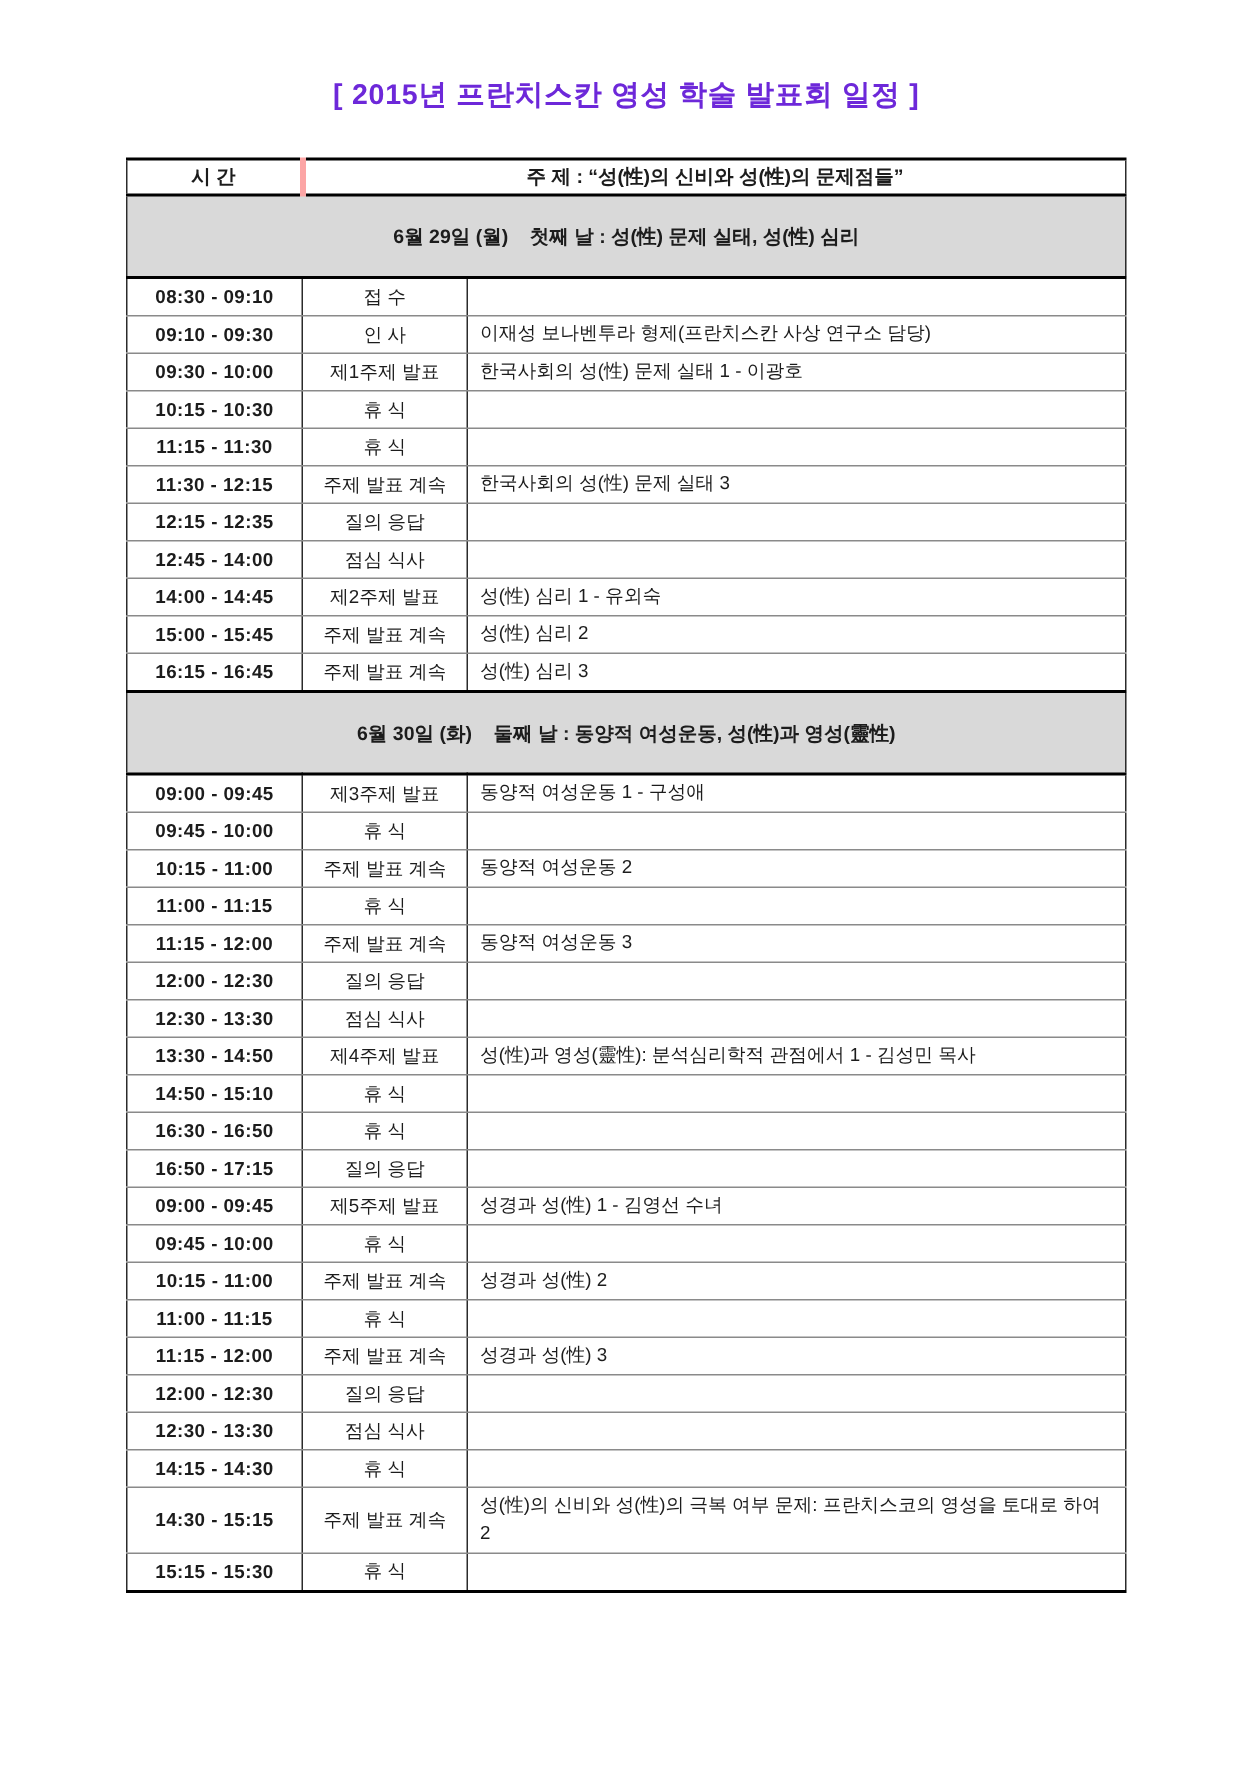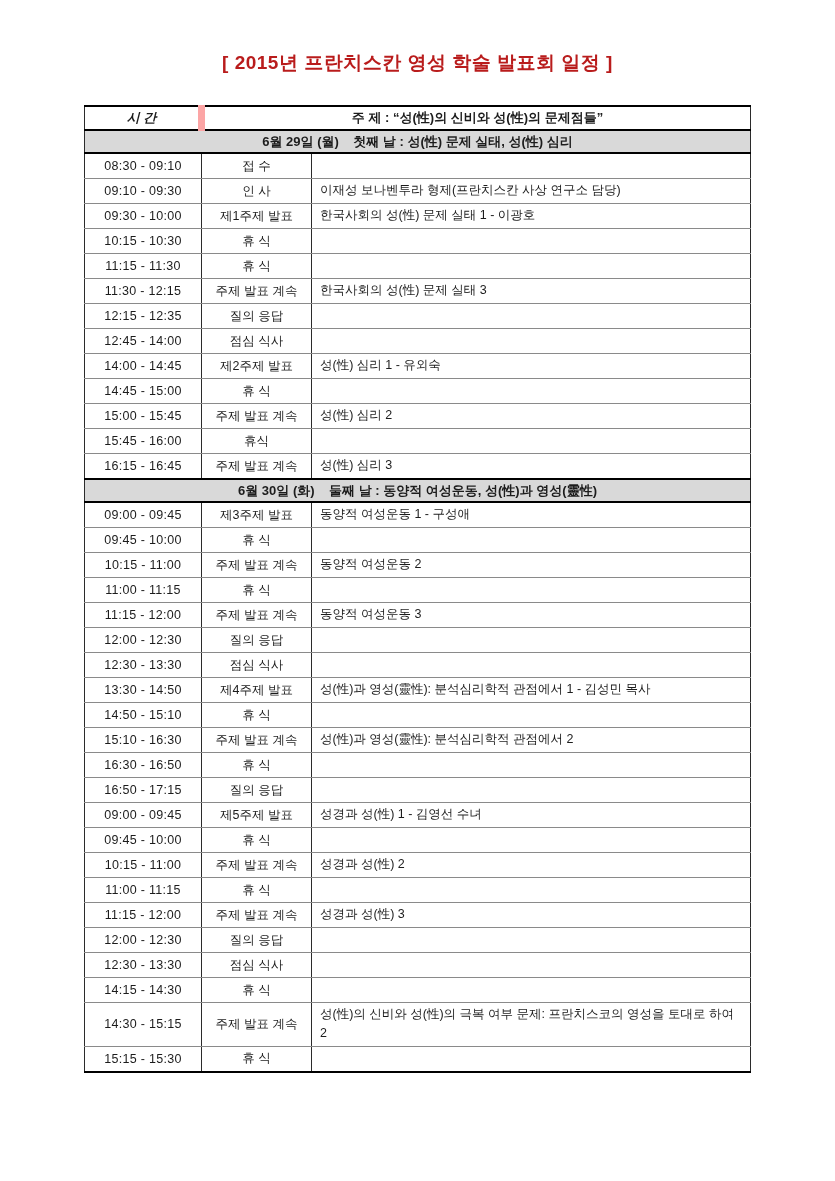--- a/index.html
+++ b/index.html
@@ -11,21 +11,21 @@
     overflow: hidden;
     font-family: "Liberation Sans", "DejaVu Sans", sans-serif;
     color: #1c1c1c;
   }
   .title {
     padding-top: 50px;
     text-align: center;
     font-size: 19px;
     font-weight: bold;
     letter-spacing: 0.5px;
-    color: #b91c1c;
+    color: #6d28d9;
     white-space: pre;
   }
   .table-wrap {
     width: 667px;
     margin: 29px auto 0 auto;
   }
   table.schedule {
     width: 100%;
     border-collapse: collapse;
     table-layout: fixed;
@@ -40,43 +40,44 @@
   col.c2 { width: 110px; }
   th {
     font-weight: bold;
     font-size: 13px;
     height: 22px;
     padding: 0 4px;
     border-bottom: 2px solid #000000;
     text-align: center;
     white-space: pre;
   }
-  th.time-h { border-right: 7px solid #fca5a5; font-style: italic; }
+  th.time-h { border-right: 4px solid #fca5a5; }
   tr.section-row td {
     background: #d9d9d9;
     font-weight: bold;
     font-size: 13px;
     text-align: center;
     height: 21px;
-    padding: 0 4px;
+    padding: 16px 4px;
     border-top: 2px solid #000000;
     border-bottom: 2px solid #000000;
     white-space: pre;
   }
   td {
     height: 20px;
     padding: 0 4px;
     border-top: 1px solid #8a8a8a;
     border-bottom: 1px solid #8a8a8a;
     vertical-align: middle;
   }
   td.time {
     text-align: center;
     border-right: 1px solid #2b2b2b;
     letter-spacing: 0.3px;
+    font-weight: bold;
   }
   td.activity {
     text-align: center;
     border-right: 1px solid #2b2b2b;
   }
   td.content {
     text-align: left;
     padding: 2px 8px;
     line-height: 1.55;
   }
@@ -143,33 +144,23 @@
             <td class="time">12:45 - 14:00</td>
             <td class="activity">점심 식사</td>
             <td class="content"></td>
           </tr>
           <tr>
             <td class="time">14:00 - 14:45</td>
             <td class="activity">제2주제 발표</td>
             <td class="content">성(性) 심리 1 - 유외숙</td>
           </tr>
           <tr>
-            <td class="time">14:45 - 15:00</td>
-            <td class="activity">휴 식</td>
-            <td class="content"></td>
-          </tr>
-          <tr>
             <td class="time">15:00 - 15:45</td>
             <td class="activity">주제 발표 계속</td>
             <td class="content">성(性) 심리 2</td>
-          </tr>
-          <tr>
-            <td class="time">15:45 - 16:00</td>
-            <td class="activity">휴식</td>
-            <td class="content"></td>
           </tr>
           <tr>
             <td class="time">16:15 - 16:45</td>
             <td class="activity">주제 발표 계속</td>
             <td class="content">성(性) 심리 3</td>
           </tr>
           <tr class="section-row">
             <td colspan="3">6월 30일 (화)    둘째 날 : 동양적 여성운동, 성(性)과 영성(靈性)</td>
           </tr>
           <tr>
@@ -209,25 +200,20 @@
           </tr>
           <tr>
             <td class="time">13:30 - 14:50</td>
             <td class="activity">제4주제 발표</td>
             <td class="content">성(性)과 영성(靈性): 분석심리학적 관점에서 1 - 김성민 목사</td>
           </tr>
           <tr>
             <td class="time">14:50 - 15:10</td>
             <td class="activity">휴 식</td>
             <td class="content"></td>
-          </tr>
-          <tr>
-            <td class="time">15:10 - 16:30</td>
-            <td class="activity">주제 발표 계속</td>
-            <td class="content">성(性)과 영성(靈性): 분석심리학적 관점에서 2</td>
           </tr>
           <tr>
             <td class="time">16:30 - 16:50</td>
             <td class="activity">휴 식</td>
             <td class="content"></td>
           </tr>
           <tr>
             <td class="time">16:50 - 17:15</td>
             <td class="activity">질의 응답</td>
             <td class="content"></td>

